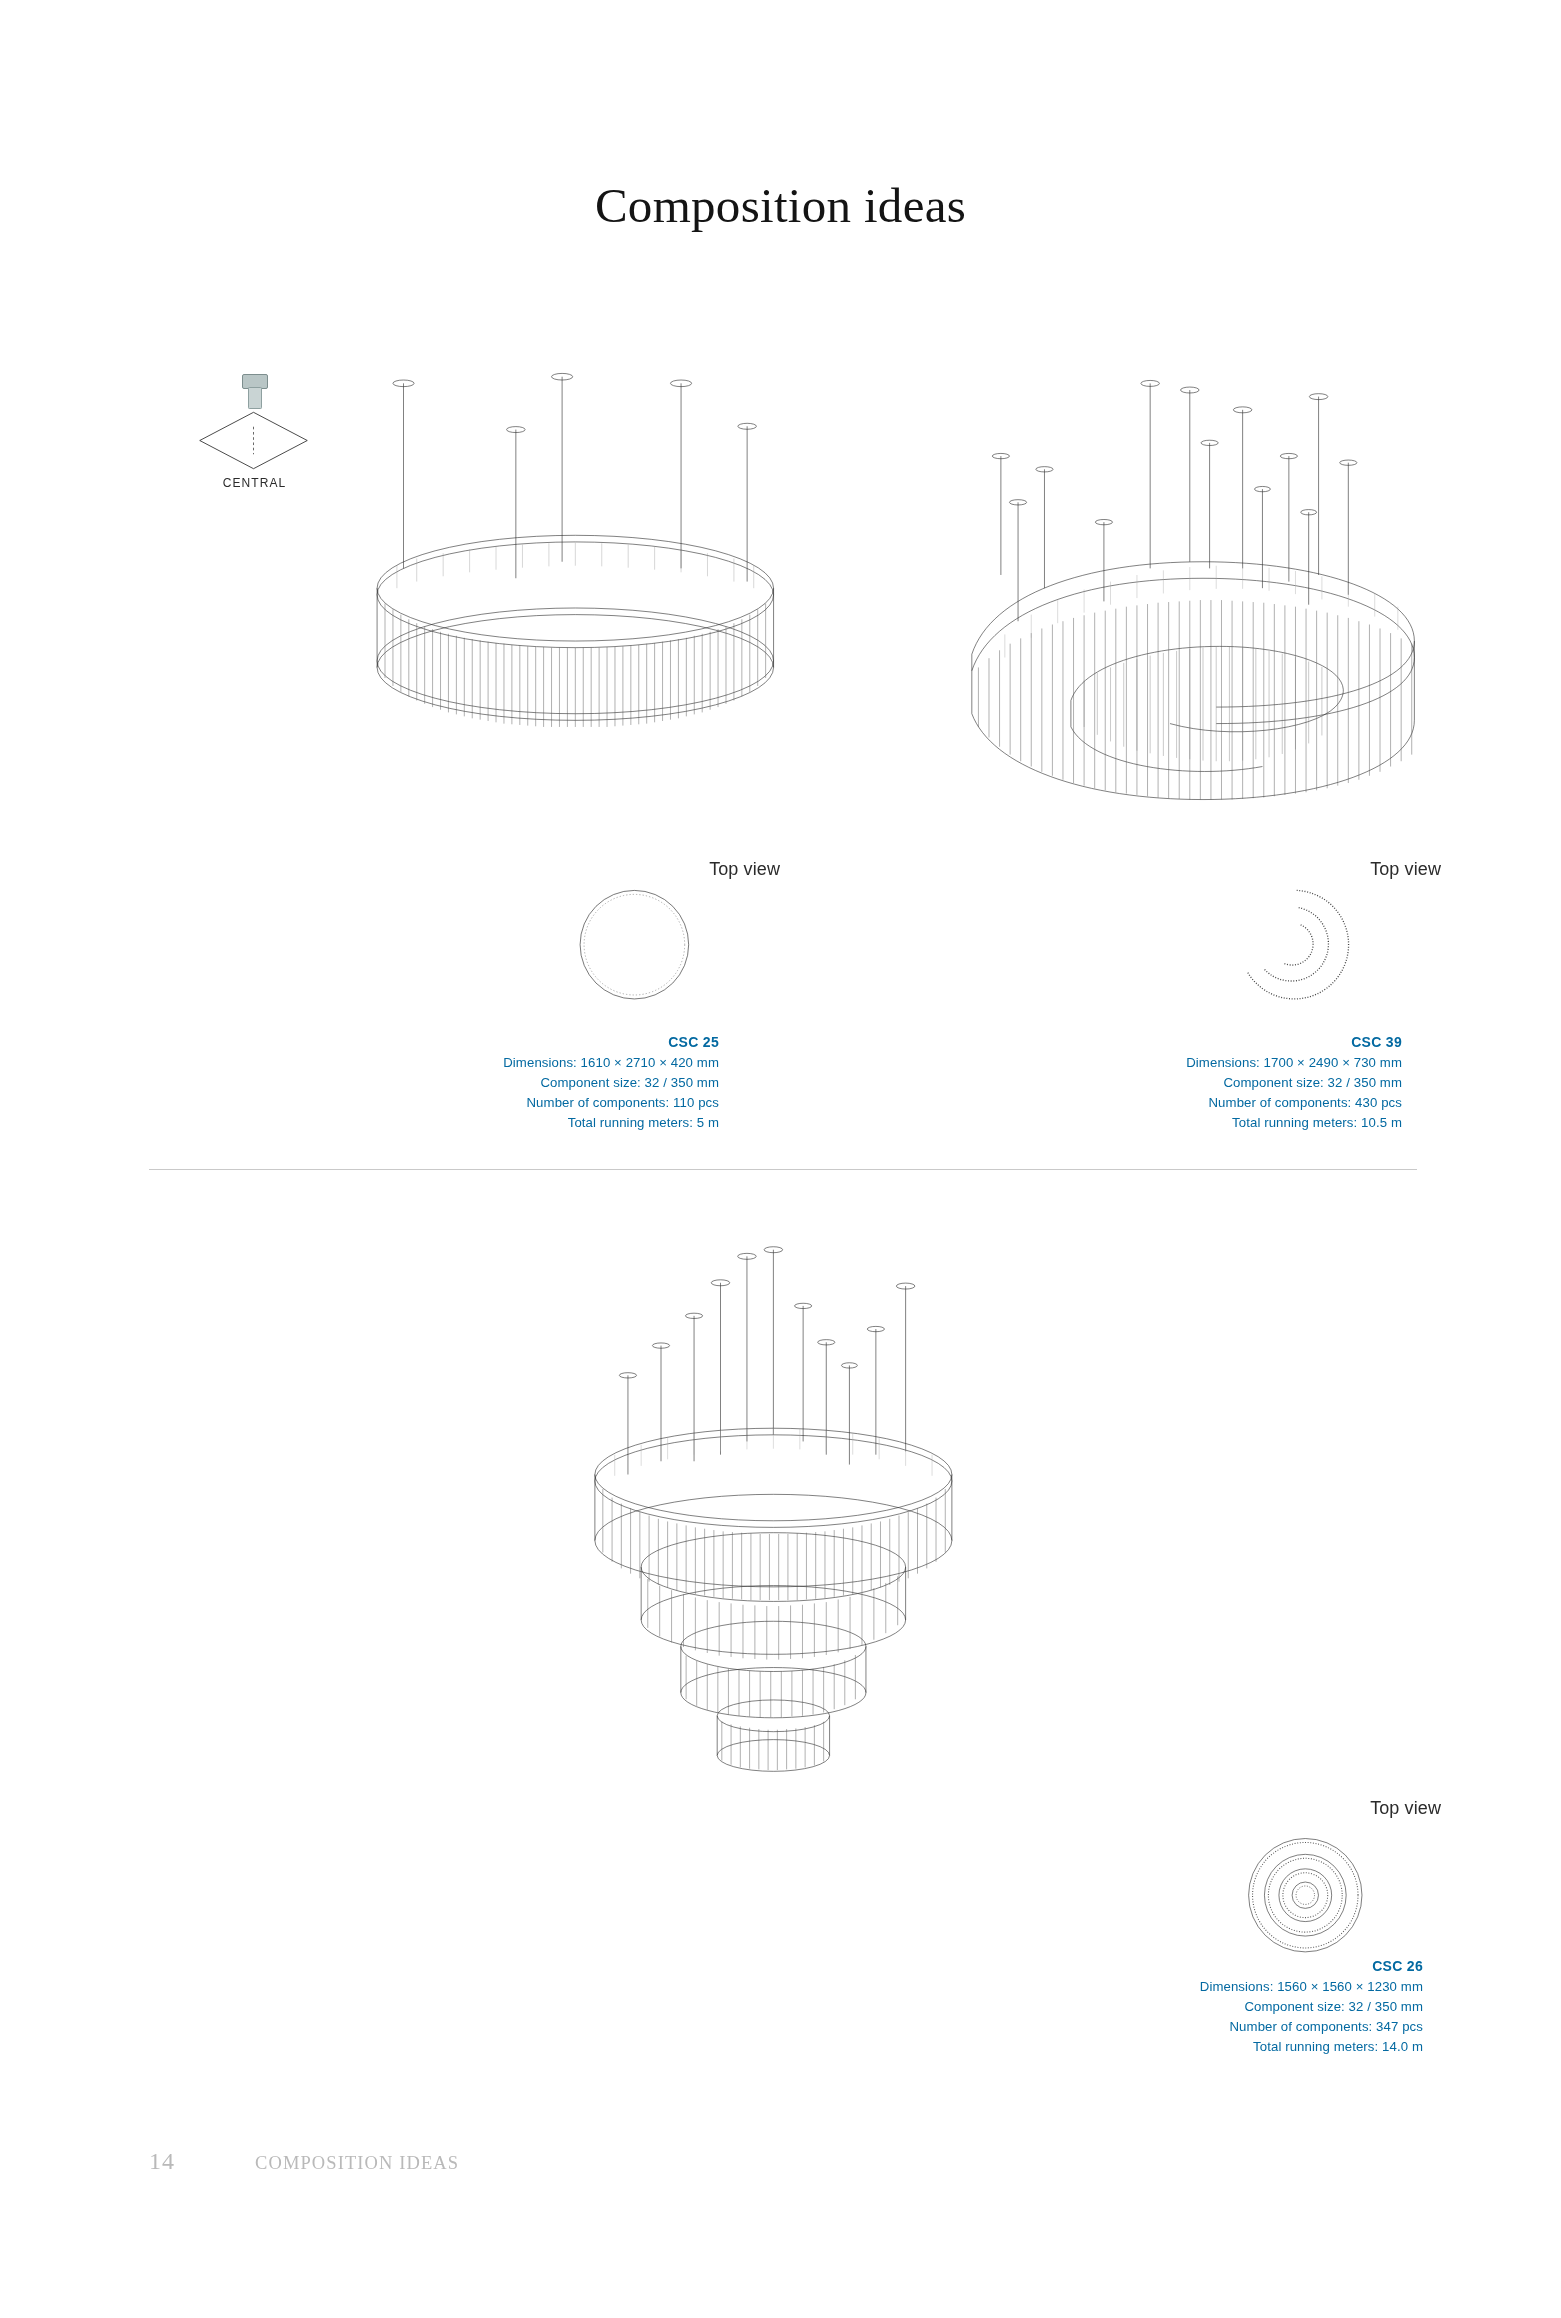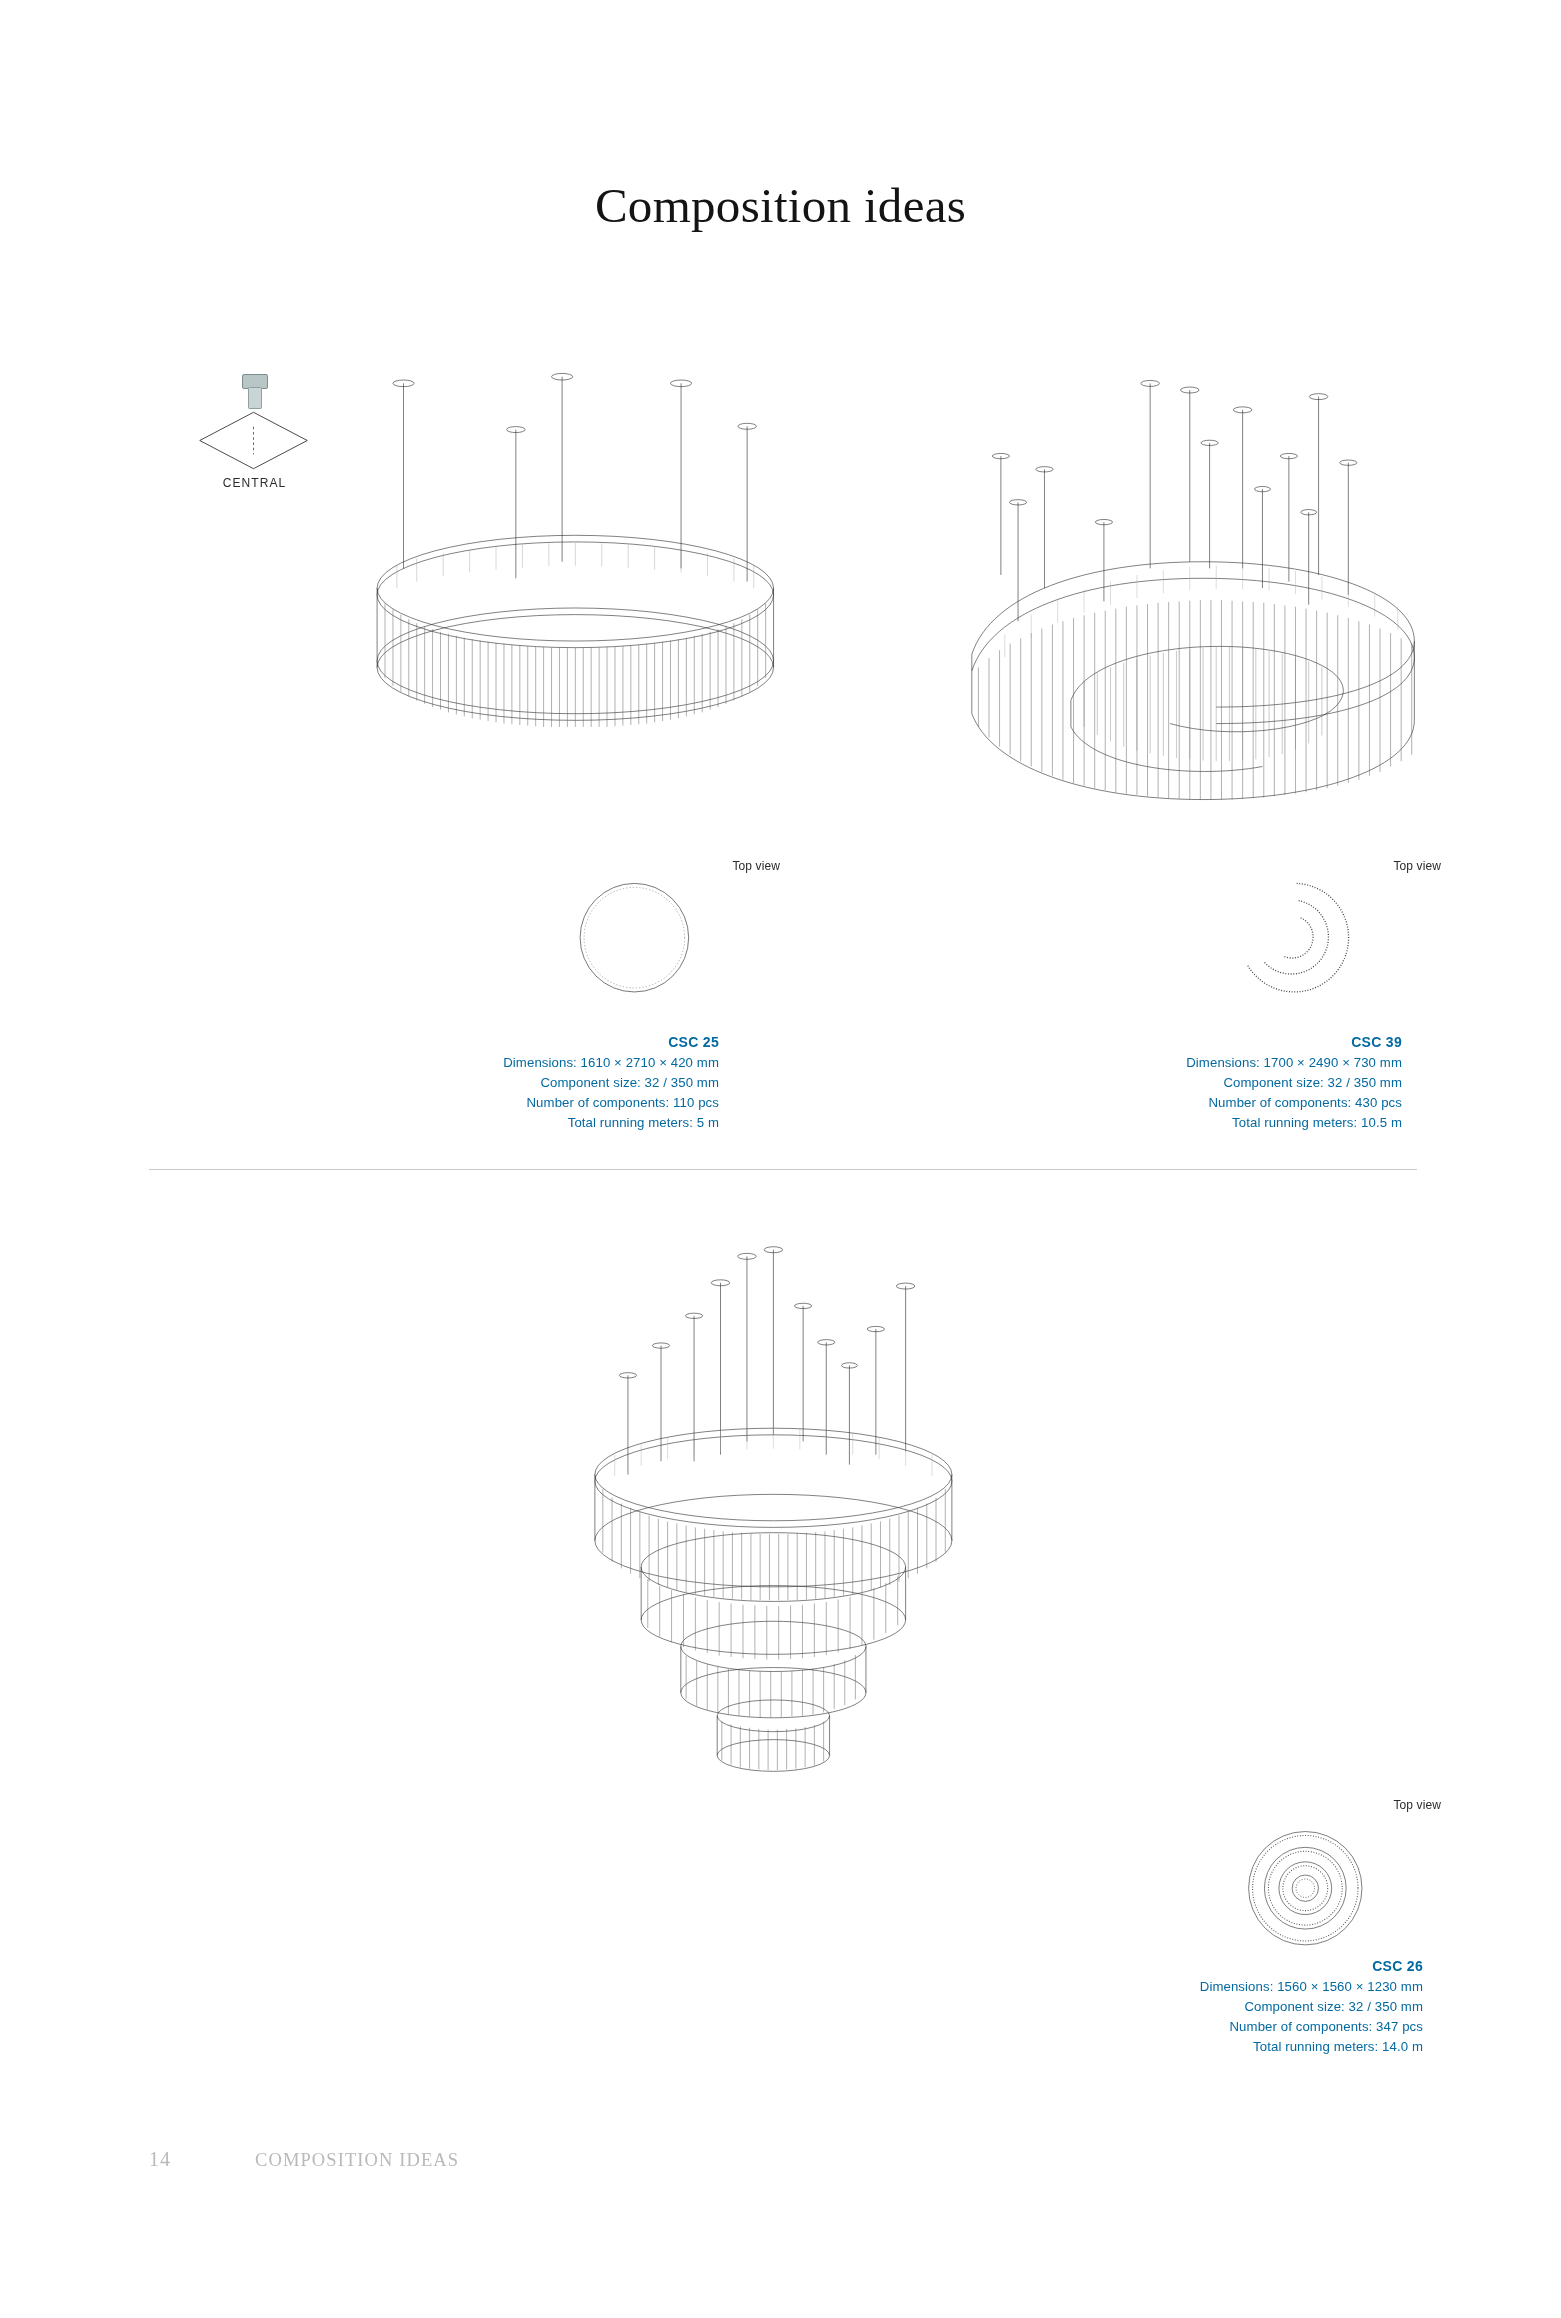--- a/index.html
+++ b/index.html
@@ -76,21 +76,21 @@
     text-align: center;
     font-size: 12px;
     letter-spacing: 1.1px;
     color: #2b2b2b;
   }
 
   
   .figure { position: absolute; }
 
   .topview-label {
-    font-size: 12px;
+    font-size: 18px;
     color: #2b2b2b;
     text-align: right;
     letter-spacing: 0.1px;
   }
 
   .spec {
     text-align: right;
     font-size: 13.2px;
     line-height: 20px;
     color: #0369a1;
@@ -117,21 +117,21 @@
   .footer {
     position: absolute;
     left: 149px;
     top: 2148px;
     display: flex;
     align-items: baseline;
     font-family: "Liberation Serif", serif;
     color: #b9b9b9;
     letter-spacing: 1.1px;
   }
-  .footer .page-num { font-size: 20px; width: 106px; }
+  .footer .page-num { font-size: 24px; width: 106px; }
   .footer .footer-text { font-size: 18.5px; }
 
   svg { overflow: visible; }
 </style>
 </head>
 <body>
 
 <div class="page-title">Composition ideas</div>
 
 <div class="central-marker">

